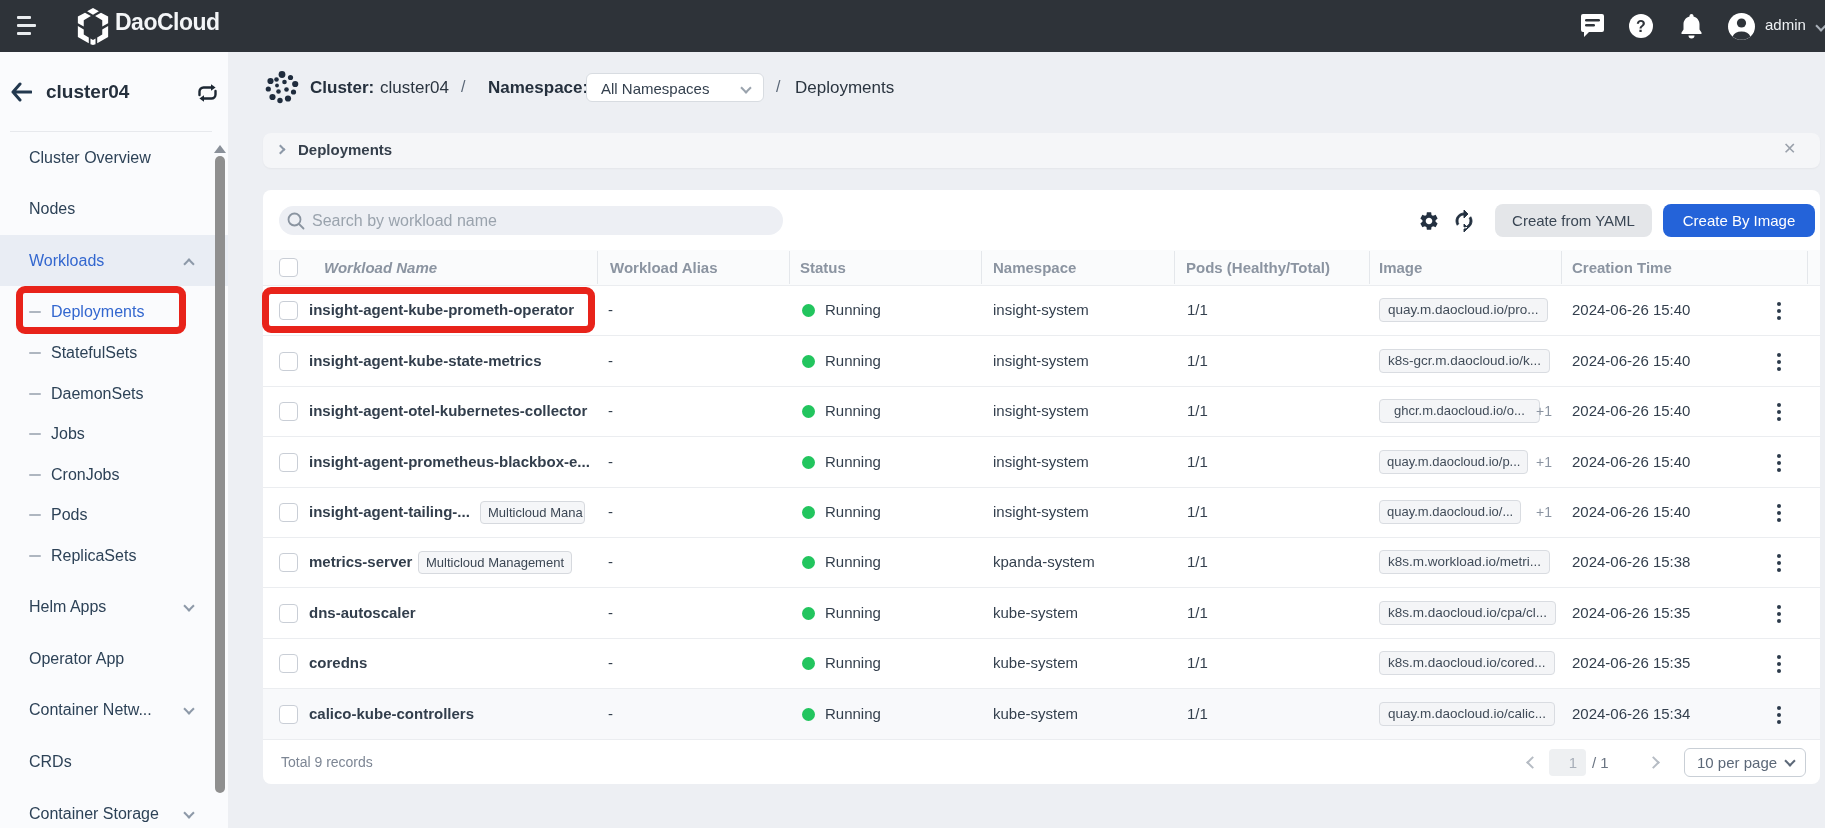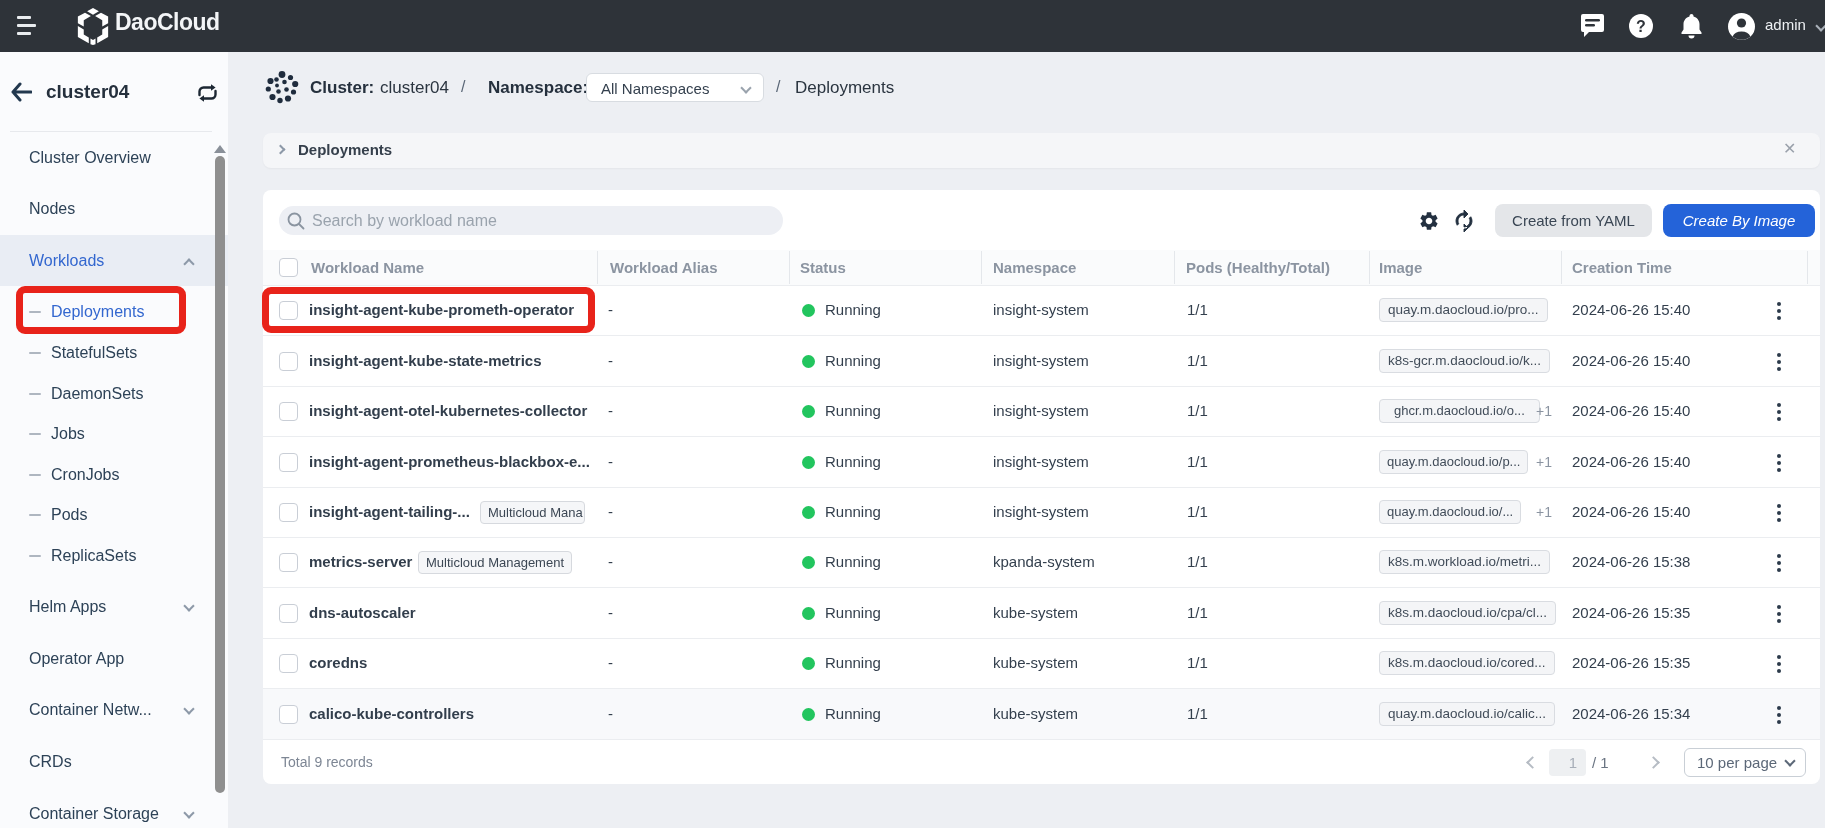--- a/index.html
+++ b/index.html
@@ -26,21 +26,21 @@
   .scroll-thumb { position:absolute; left:215px; top:104px; width:10px; height:637px; background:#8f8f8f; border-radius:5px; }
   .redbox { position:absolute; border:7px solid #e8231a; border-radius:9px; }
   
   .bc-bold { position:absolute; color:#25303d; font-size:17px; font-weight:bold; white-space:nowrap; }
   
   .tabbar { position:absolute; left:263px; top:133px; width:1557px; height:35px; background:#f5f6f8; border-radius:8px; box-shadow:0 1px 2px rgba(0,0,0,0.04); }
   
   .card { position:absolute; left:263px; top:190px; width:1557px; height:594px; background:#ffffff; border-radius:8px; }
   .search { position:absolute; left:279px; top:206px; width:504px; height:29px; background:#edeff4; border-radius:15px; }
   .btn-gray { position:absolute; left:1495px; top:204px; width:157px; height:33px; background:#e4e6e9; border-radius:8px; color:#3a4654; font-size:15px; text-align:center; line-height:33px; }
-  .btn-blue { position:absolute; left:1663px; top:204px; width:152px; height:33px; background:#2463d9; border-radius:8px; color:#ffffff; font-size:15px; text-align:center; line-height:33px;font-style:italic; }
+  .btn-blue { position:absolute; left:1663px; top:204px; width:152px; height:33px; background:#2463d9; border-radius:8px; color:#ffffff; font-size:15px; text-align:center; line-height:33px; }
   
   .th { position:absolute; color:#8b94a1; font-size:15px; font-weight:bold; white-space:nowrap; line-height:35px; top:250px; }
   .vsep { position:absolute; top:251px; width:1px; height:33px; background:#e4e7eb; }
   .rowline { position:absolute; left:263px; width:1557px; height:1px; background:#ebedf0; }
   .cell { position:absolute; color:#333f4d; font-size:15px; white-space:nowrap; height:50px; line-height:50px; }
   .cell.name { font-weight:bold; color:#323e4c; }
   .cbx { position:absolute; width:19px; height:19px; border:1.5px solid #c9ced6; border-radius:4px; background:#fff; }
   .dot { position:absolute; width:13px; height:13px; border-radius:50%; background:#22c55e; }
   .chip { position:absolute; height:24px; line-height:21px; background:#f4f5f7; border:1px solid #d9dce1; border-radius:4px; color:#414c59; font-size:13.5px; padding:0 8px; white-space:nowrap; }
   .plus1 { position:absolute; color:#8b94a1; font-size:14px; height:50px; line-height:50px; }
@@ -188,21 +188,21 @@
 
 <svg class="abs" style="left:1452px; top:209px;" width="24" height="24" viewBox="0 0 24 24">
   <path fill="#233040" stroke="#233040" stroke-width="0.9" d="M12 6v3l4-4-4-4v3c-4.42 0-8 3.58-8 8 0 1.57.46 3.03 1.24 4.26L6.7 14.8c-.45-.83-.7-1.79-.7-2.8 0-3.31 2.69-6 6-6z"></path>
   <path fill="#233040" stroke="#233040" stroke-width="0.9" d="M12 18c3.31 0 6-2.69 6-6 0-1.01-.25-1.97-.7-2.8l1.46-1.46C19.54 8.97 20 10.43 20 12c0 4.42-3.58 8-8 8v3l4-4-4-4v3z"></path>
 </svg>
 <div class="btn-gray">Create from YAML</div>
 <div class="btn-blue">Create By Image</div>
 
 <div class="abs" style="left:263px; top:250px; width:1557px; height:35px; background:#fafbfc;"></div>
 <div class="cbx" style="left:279px; top:258px;"></div>
-<div class="th" style="left:311px;">Workload Name</div>
+<div class="th" style="left:324px;font-style:italic;">Workload Name</div>
 <div class="th" style="left:610px;">Workload Alias</div>
 <div class="th" style="left:800px;">Status</div>
 <div class="th" style="left:993px;">Namespace</div>
 <div class="th" style="left:1186px;">Pods (Healthy/Total)</div>
 <div class="th" style="left:1379px;">Image</div>
 <div class="th" style="left:1572px;">Creation Time</div>
 <div class="vsep" style="left:597px;"></div>
 <div class="vsep" style="left:789px;"></div>
 <div class="vsep" style="left:981px;"></div>
 <div class="vsep" style="left:1174px;"></div>

